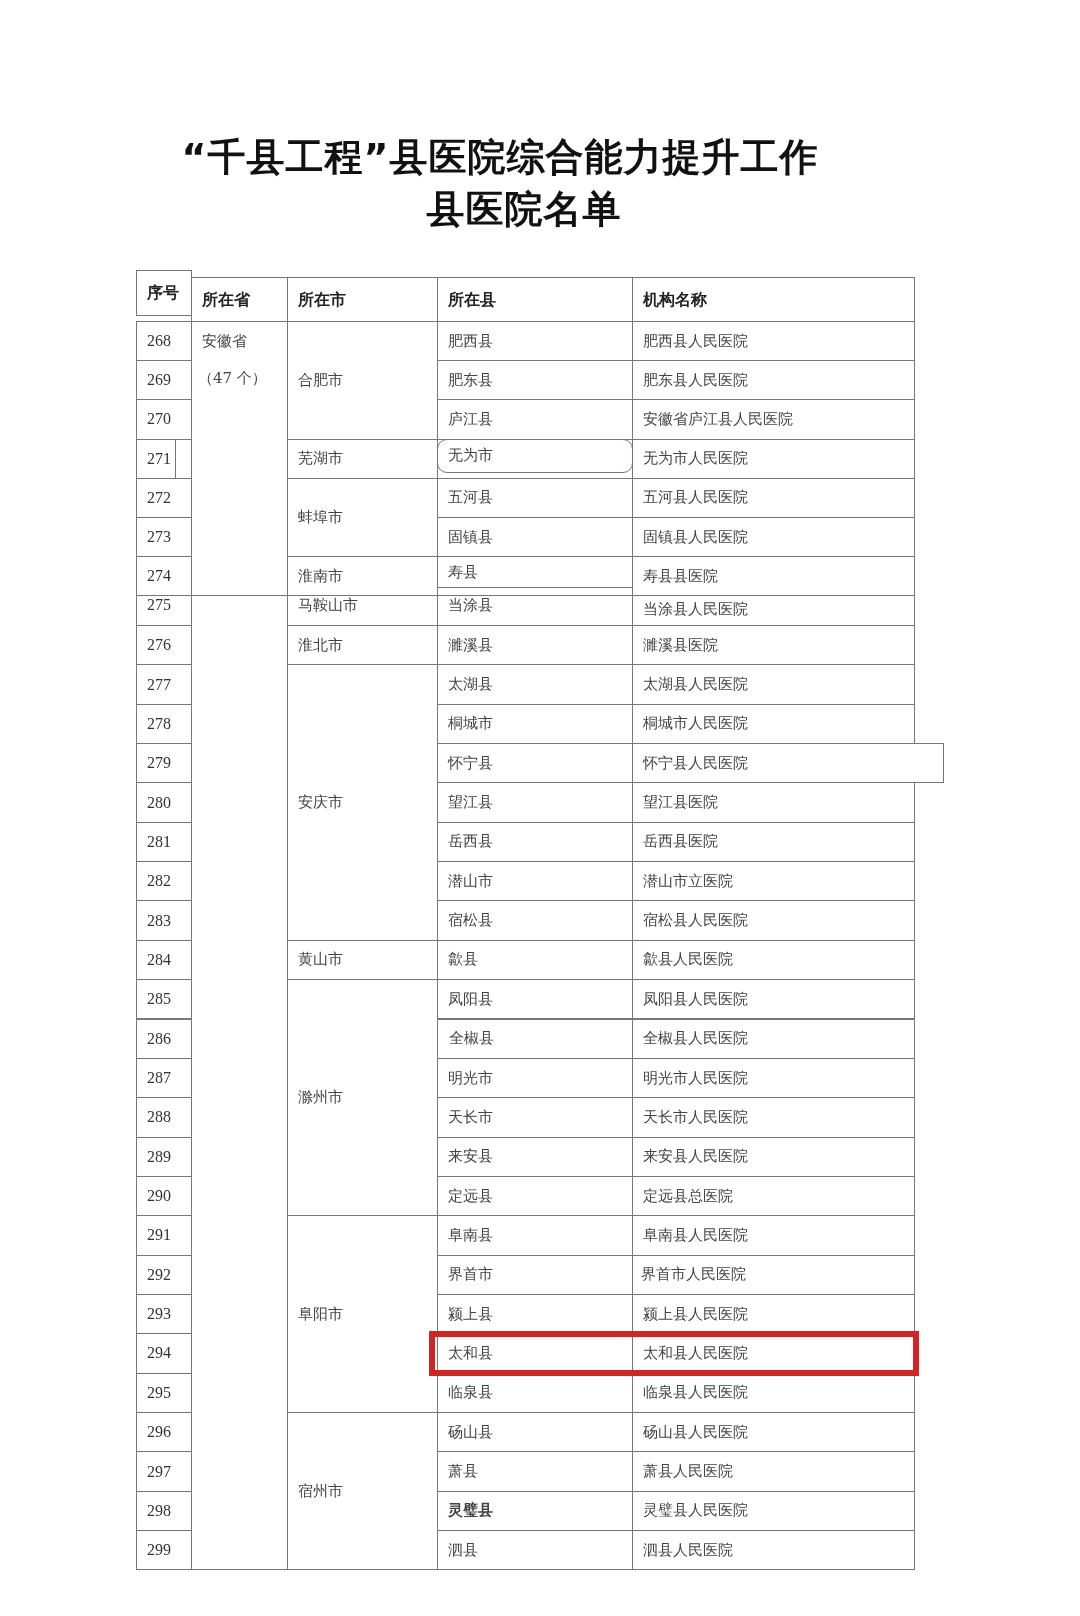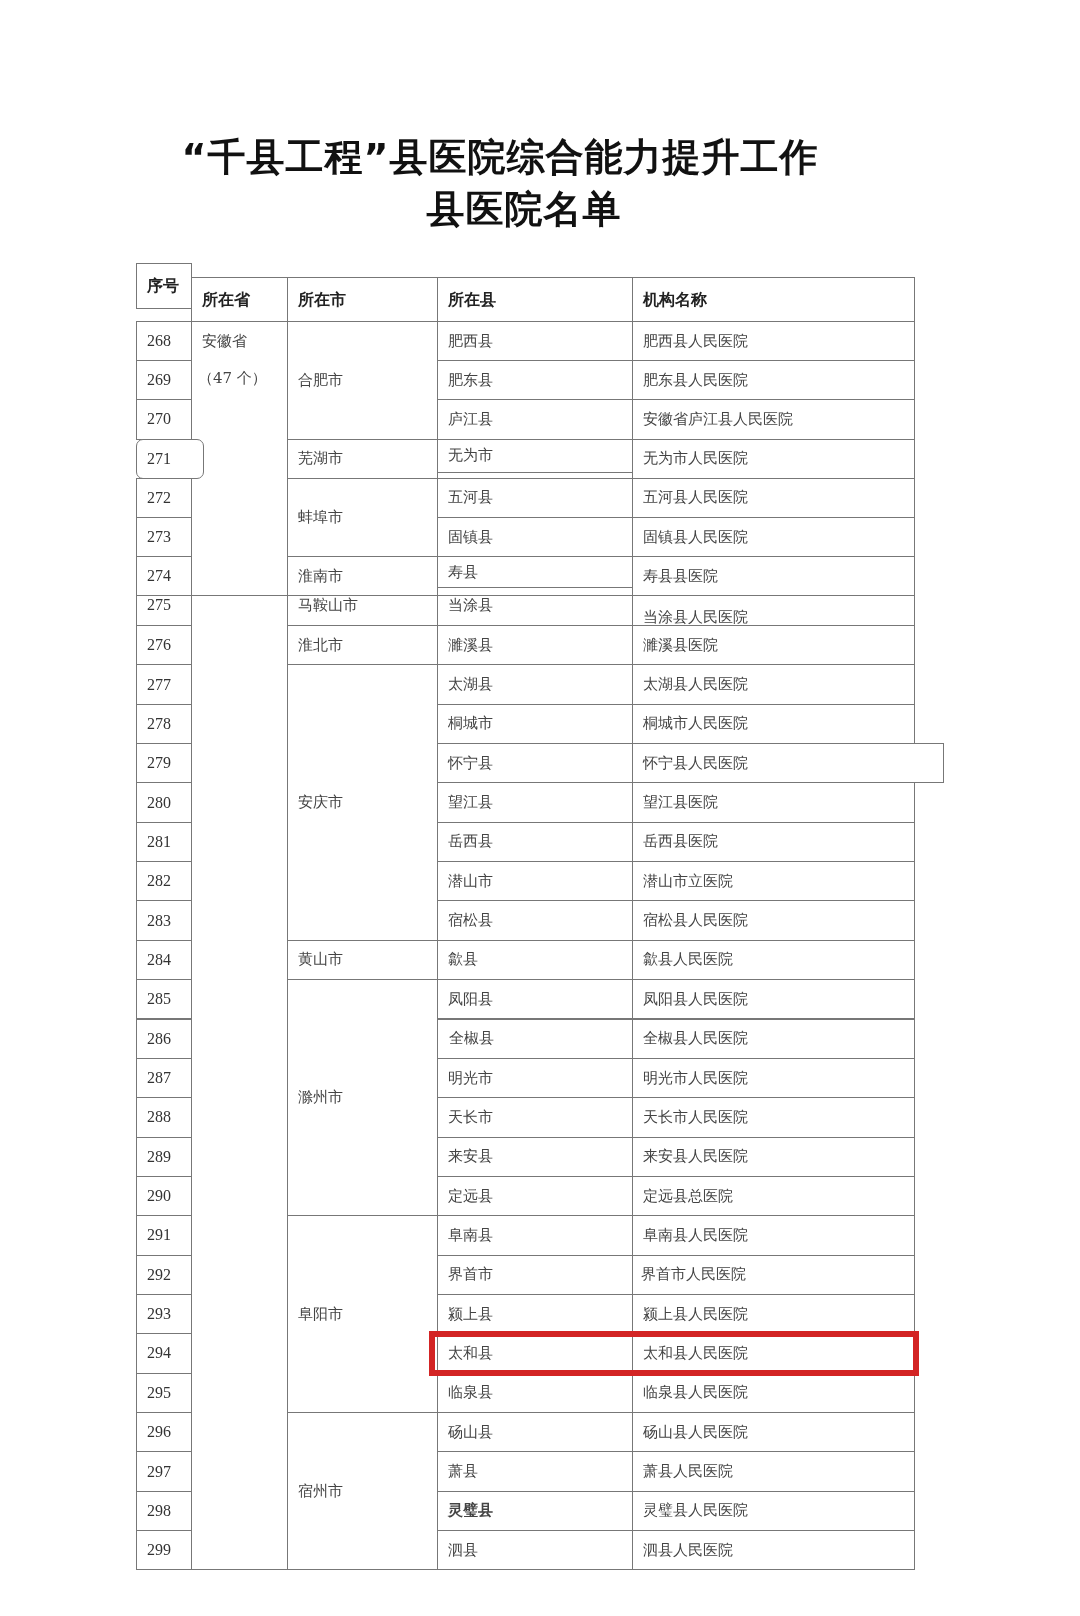--- a/index.html
+++ b/index.html
@@ -21,21 +21,21 @@
   .highlight { position: absolute; left: 429px; top: 1331px; width: 490px; height: 45px;
                border: 6px solid #d32424; box-sizing: border-box; }
 </style>
 </head>
 <body>
 
 <div class="title t1">“千县工程”县医院综合能力提升工作</div>
 <div class="title t2">县医院名单</div>
 
 <div id="table">
-    <div class="cell hdr" style="left: 136px; top: 263px; width: 56px; height: 46px;">
+    <div class="cell hdr" style="left: 136px; top: 270px; width: 56px; height: 46px;">
       <span>序号</span>
     </div>
     <div class="cell hdr" style="left: 191px; top: 277px; width: 97px; height: 46px;">
       <span>所在省</span>
     </div>
     <div class="cell hdr" style="left: 287px; top: 277px; width: 151px; height: 46px;">
       <span>所在市</span>
     </div>
     <div class="cell hdr" style="left: 437px; top: 277px; width: 196px; height: 46px;">
       <span>所在县</span>
@@ -101,24 +101,24 @@
     </div>
     <div class="cell num" style="left: 136px; top: 399.4px; width: 56px; height: 40.2px;">
       <span>270</span>
     </div>
     <div class="cell " style="left: 437px; top: 399.4px; width: 196px; height: 40.2px;">
       <span>庐江县</span>
     </div>
     <div class="cell " style="left: 632px; top: 399.4px; width: 283px; height: 40.2px;">
       <span>安徽省庐江县人民医院</span>
     </div>
-    <div class="cell num" style="left: 136px; top: 438.6px; width: 68px; height: 40.2px; border-radius: 7px;">
+    <div class="cell num" style="left: 136px; top: 438.6px; width: 40px; height: 40.2px;">
       <span>271</span>
     </div>
-    <div class="cell " style="left: 437px; top: 438.6px; width: 196px; height: 34px;">
+    <div class="cell " style="left: 437px; top: 438.6px; width: 196px; height: 34px; border-radius: 10px;">
       <span>无为市</span>
     </div>
     <div class="cell " style="left: 632px; top: 438.6px; width: 283px; height: 40.2px;">
       <span>无为市人民医院</span>
     </div>
     <div class="cell num" style="left: 136px; top: 477.8px; width: 56px; height: 40.2px;">
       <span>272</span>
     </div>
     <div class="cell " style="left: 437px; top: 477.8px; width: 196px; height: 40.2px;">
       <span>五河县</span>
@@ -143,21 +143,21 @@
     </div>
     <div class="cell " style="left: 632px; top: 556.2px; width: 283px; height: 40.2px;">
       <span>寿县县医院</span>
     </div>
     <div class="cell num top" style="left: 136px; top: 595px; width: 56px; height: 31px; padding-top: 0px;">
       <span>275</span>
     </div>
     <div class="cell top" style="left: 437px; top: 595px; width: 196px; height: 31px; padding-top: 0px;">
       <span>当涂县</span>
     </div>
-    <div class="cell top" style="left: 632px; top: 595px; width: 283px; height: 31px; padding-top: 12px;">
+    <div class="cell top" style="left: 632px; top: 595px; width: 283px; height: 31px; padding-top: 4px;">
       <span>当涂县人民医院</span>
     </div>
     <div class="cell num" style="left: 136px; top: 625px; width: 56px; height: 40.35px;">
       <span>276</span>
     </div>
     <div class="cell " style="left: 437px; top: 625px; width: 196px; height: 40.35px;">
       <span>濉溪县</span>
     </div>
     <div class="cell " style="left: 632px; top: 625px; width: 283px; height: 40.35px;">
       <span>濉溪县医院</span>

